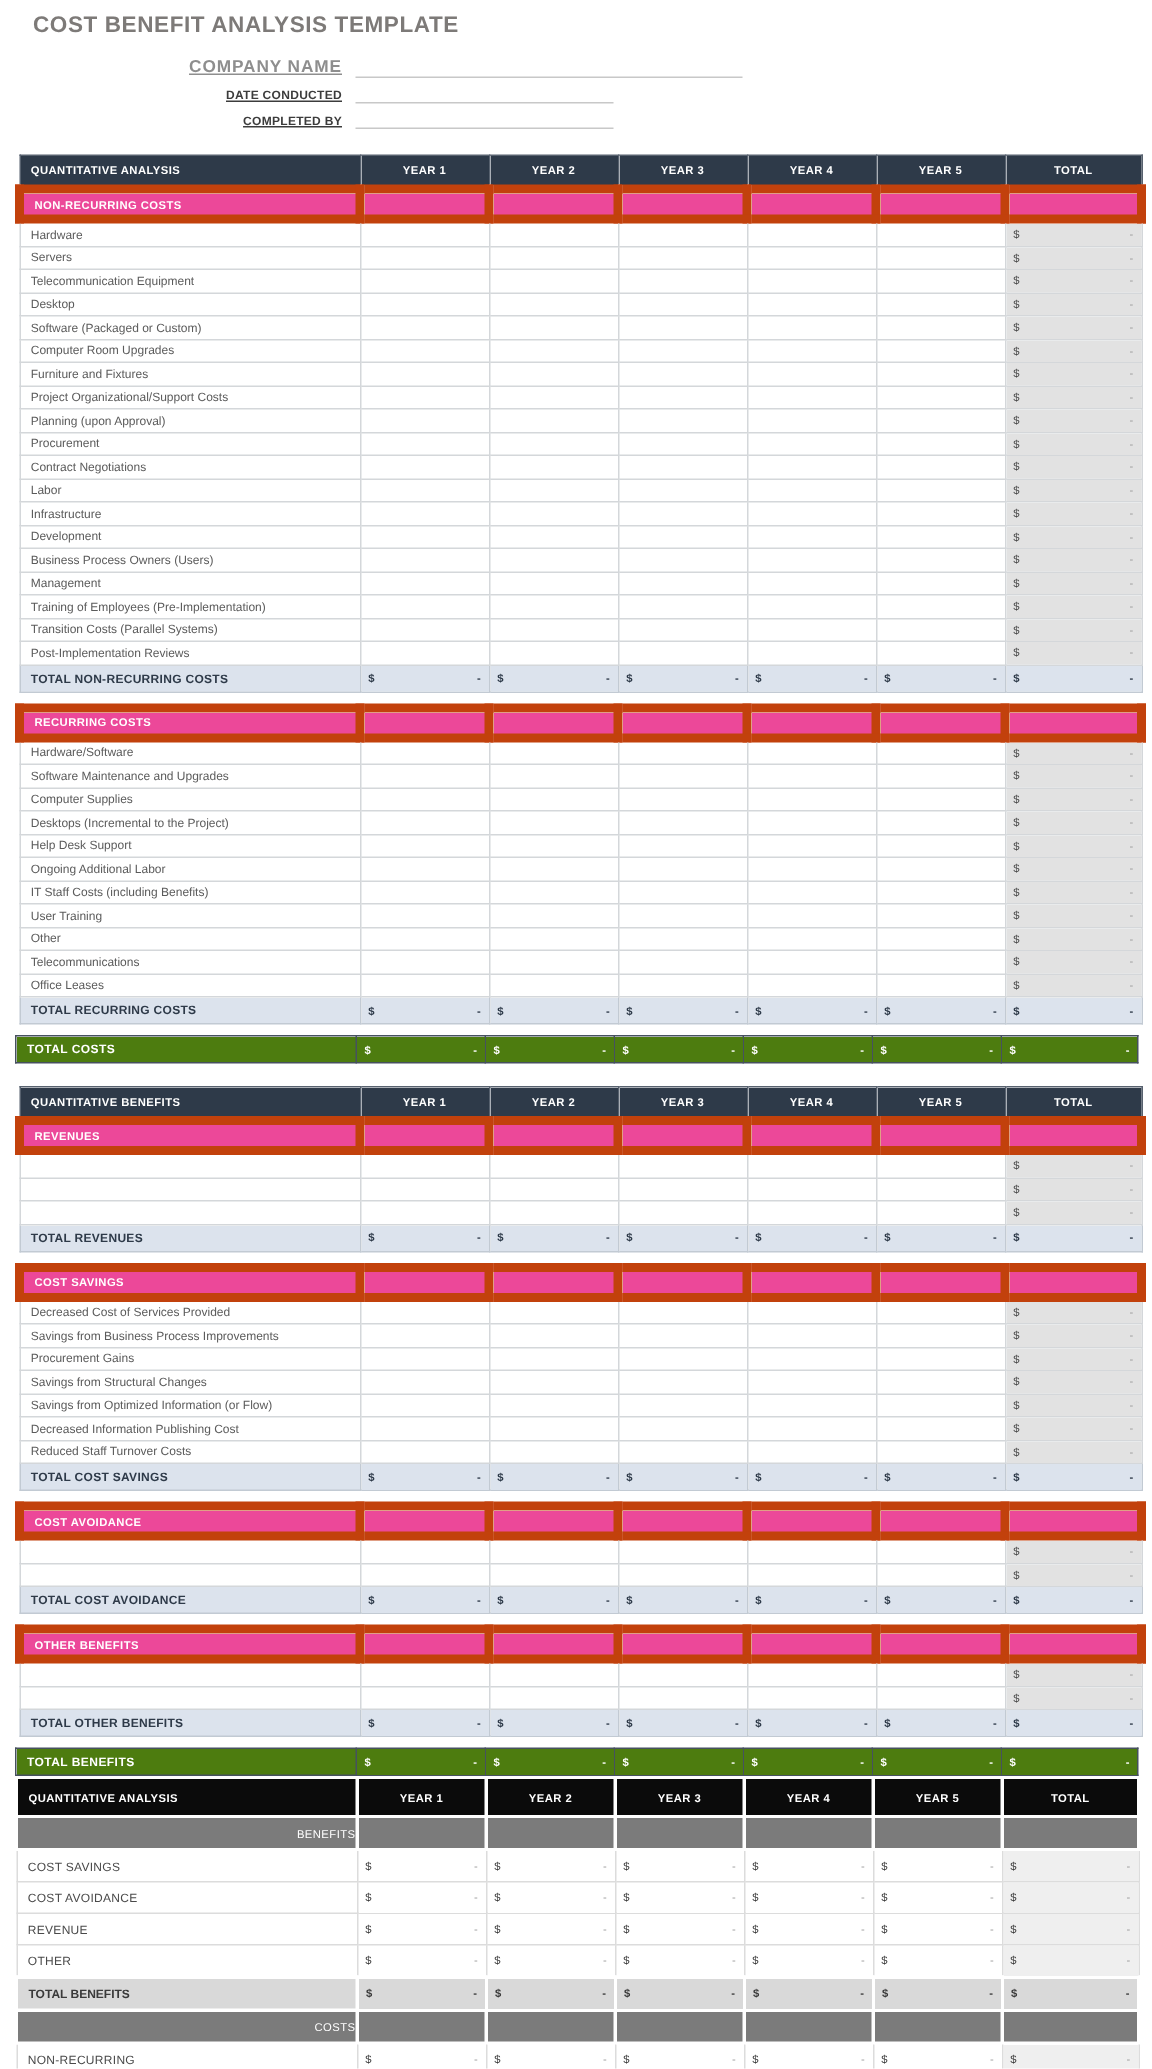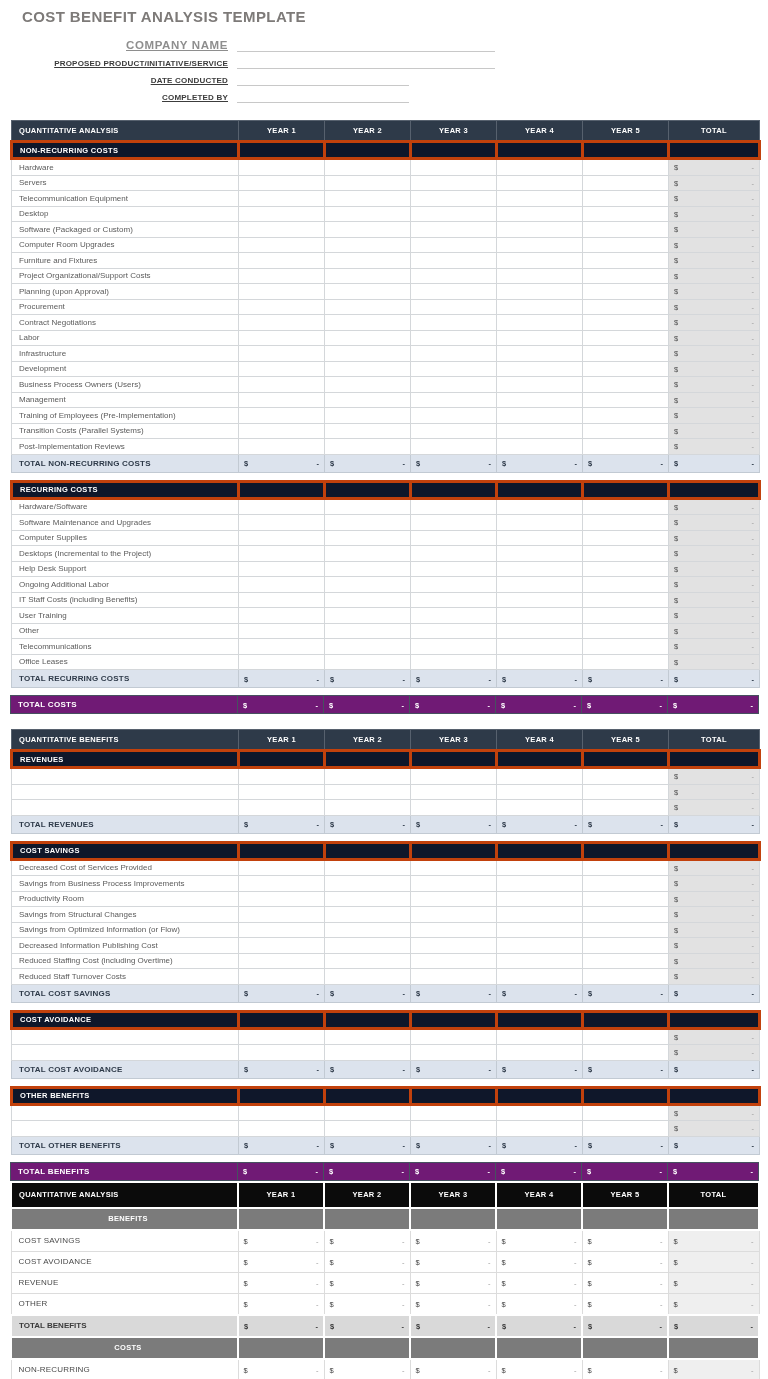--- a/index.html
+++ b/index.html
@@ -16,47 +16,47 @@
   .form-line.long{width:258px;}
   .form-line.short{width:172px;}
 
   
   .tblwrap{margin-left:10px;}
   table.fin{border-collapse:collapse;table-layout:fixed;width:748px;border:1px solid #c5c9ce;}
   table.fin td,table.fin th{padding:0;margin:0;overflow:hidden;white-space:nowrap;}
   .sec-gap{margin-bottom:7px;}
   .hdr th{background:#2e3a49;color:#fff;font-size:7.5px;font-weight:bold;height:19px;border:1px solid #57616e;text-align:center;letter-spacing:.3px;}
   .hdr th.hlabel{text-align:left;padding-left:7px;}
-  .sub td{background:#0f172a;height:14px;border:3px solid #c2410c;}
+  .sub td{background:#ec4899;height:14px;border:6px solid #c2410c;}
   .sub td.subtitle{color:#fff;font-size:7.5px;font-weight:bold;text-align:left;padding-left:7px;letter-spacing:.3px;}
   .drow td{height:14.5px;border:1px solid #d4d7da;background:#fff;font-size:8px;color:#5b5b5b;}
   .drow td.lbl{text-align:left;padding-left:7px;}
   .drow td.tot{background:#e2e2e2;}
   .trow td{height:17px;border:1px solid #c2cad3;border-top:1px solid #939ca8;background:#dce3ed;font-size:8px;font-weight:bold;color:#2e3a49;}
   .trow td.lbl{text-align:left;padding-left:7px;letter-spacing:.2px;}
-  .grow td{height:17px;border:1px solid #46515f;background:#701a75;font-size:8px;font-weight:bold;color:#fff;}
+  .grow td{height:17px;border:1px solid #46515f;background:#4d7c0f;font-size:8px;font-weight:bold;color:#fff;}
   .grow td.lbl{text-align:left;padding-left:7px;letter-spacing:.3px;}
 
   
   td.money{position:relative;}
   td.money .cur{position:absolute;left:5px;top:50%;transform:translateY(-50%);font-size:7.5px;}
   td.money .dash{position:absolute;right:5px;top:50%;transform:translateY(-50%);font-size:7.5px;}
   .drow td.money .cur{color:#4c4c4c;}
   .drow td.money .dash{color:#9b9b9b;}
   .trow td.money .cur,.trow td.money .dash{color:#2e3a49;font-weight:bold;}
   .grow td.money .cur,.grow td.money .dash{color:#fff;font-weight:bold;}
 
   
   .summary-title{margin:14px 0 6px 25px;font-size:13px;font-weight:normal;color:#2b2b2b;letter-spacing:.6px;}
   table.sum{border-collapse:collapse;table-layout:fixed;width:748px;}
   table.sum td,table.sum th{padding:0;margin:0;overflow:hidden;white-space:nowrap;}
   .shdr th{background:#0b0b0b;color:#fff;font-size:7.5px;font-weight:bold;height:24px;border:2px solid #fff;text-align:center;letter-spacing:.3px;}
   .shdr th.hlabel{text-align:left;padding-left:7px;}
   .ssub td{background:#7b7b7b;height:20px;border:2px solid #fff;}
-  .ssub td.subtitle{color:#fff;font-size:7.5px;font-weight:bold;text-align:center;padding-left:7px;letter-spacing:.3px;}
+  .ssub td.subtitle{color:#fff;font-size:7.5px;font-weight:normal;text-align:right;padding-left:7px;letter-spacing:.3px;}
   .srow td{background:#fff;height:20px;border:1px solid #dcdcdc;font-size:8px;color:#4a4a4a;}
   .srow td.lbl{text-align:left;padding-left:7px;letter-spacing:.2px;}
   .srow td.tot{background:#efefef;}
   .strow td{background:#d9d9d9;height:20px;border:2px solid #fff;font-size:8px;font-weight:bold;color:#3a3a3a;}
   .strow td.lbl{text-align:left;padding-left:7px;}
   .srow td.money .cur{color:#3f3f3f;}
   .srow td.money .dash{color:#9b9b9b;}
   .strow td.money .cur,.strow td.money .dash{color:#3a3a3a;font-weight:bold;}
 
   .mt-benefits{margin-top:15px;}
@@ -65,24 +65,20 @@
 <body>
 
 <div class="page">
   <h1 class="main-title">COST BENEFIT ANALYSIS TEMPLATE</h1>
   <div class="form" id="form">
       <div class="form-row">
         <div class="form-label large">COMPANY NAME</div>
         <div class="form-line long"></div>
       </div>
       <div class="form-row">
-        <div class="form-label">PROPOSED PRODUCT/INITIATIVE/SERVICE</div>
-        <div class="form-line long"></div>
-      </div>
-      <div class="form-row">
         <div class="form-label">DATE CONDUCTED</div>
         <div class="form-line short"></div>
       </div>
       <div class="form-row">
         <div class="form-label">COMPLETED BY</div>
         <div class="form-line short"></div>
       </div>
     </div>
   <div class="tblwrap" id="cost-table" style="margin-top:17px;">
       <table class="fin sec-gap">
@@ -726,21 +722,21 @@
             <td class="ycell"></td>
             <td class="ycell"></td>
             <td class="ycell"></td>
             <td class="ycell"></td>
             <td class="tot money">
               <span class="cur">$</span>
               <span class="dash">-</span>
             </td>
           </tr>
           <tr class="drow">
-            <td class="lbl">Productivity Room</td>
+            <td class="lbl">Procurement Gains</td>
             <td class="ycell"></td>
             <td class="ycell"></td>
             <td class="ycell"></td>
             <td class="ycell"></td>
             <td class="ycell"></td>
             <td class="tot money">
               <span class="cur">$</span>
               <span class="dash">-</span>
             </td>
           </tr>
@@ -763,32 +759,20 @@
             <td class="ycell"></td>
             <td class="ycell"></td>
             <td class="ycell"></td>
             <td class="tot money">
               <span class="cur">$</span>
               <span class="dash">-</span>
             </td>
           </tr>
           <tr class="drow">
             <td class="lbl">Decreased Information Publishing Cost</td>
-            <td class="ycell"></td>
-            <td class="ycell"></td>
-            <td class="ycell"></td>
-            <td class="ycell"></td>
-            <td class="ycell"></td>
-            <td class="tot money">
-              <span class="cur">$</span>
-              <span class="dash">-</span>
-            </td>
-          </tr>
-          <tr class="drow">
-            <td class="lbl">Reduced Staffing Cost (including Overtime)</td>
             <td class="ycell"></td>
             <td class="ycell"></td>
             <td class="ycell"></td>
             <td class="ycell"></td>
             <td class="ycell"></td>
             <td class="tot money">
               <span class="cur">$</span>
               <span class="dash">-</span>
             </td>
           </tr>

